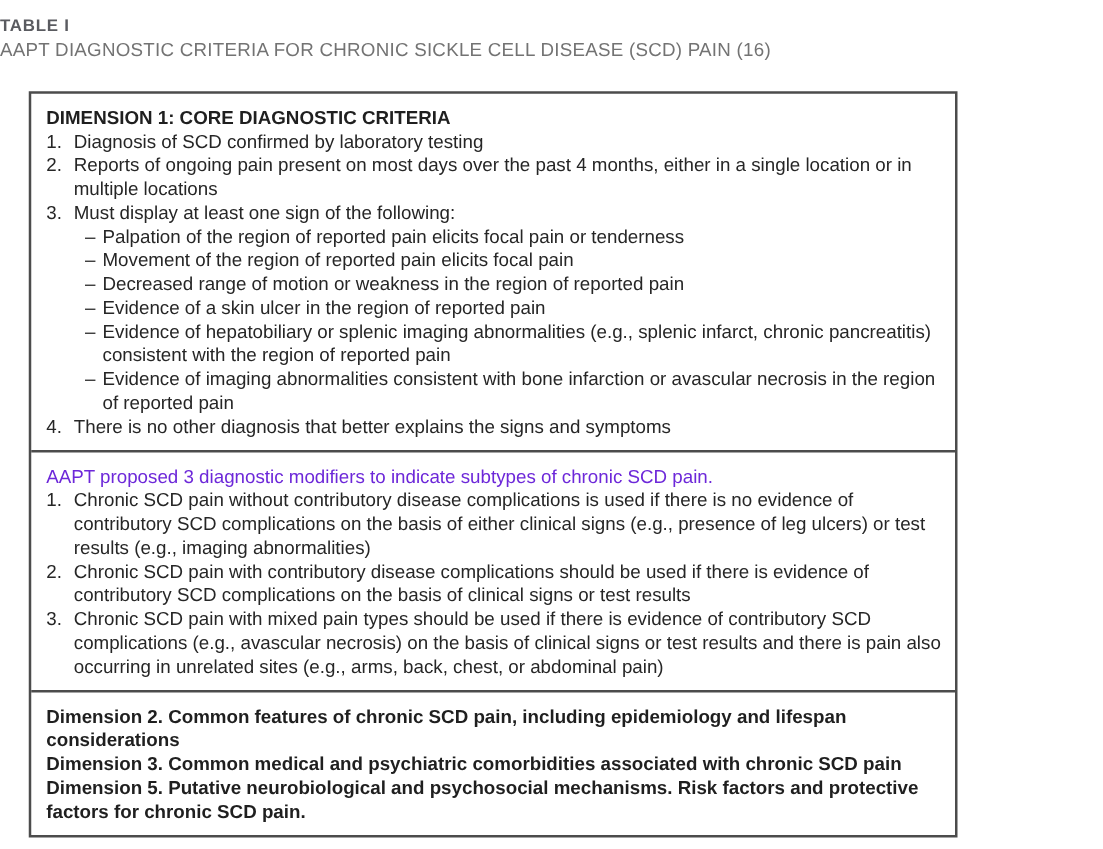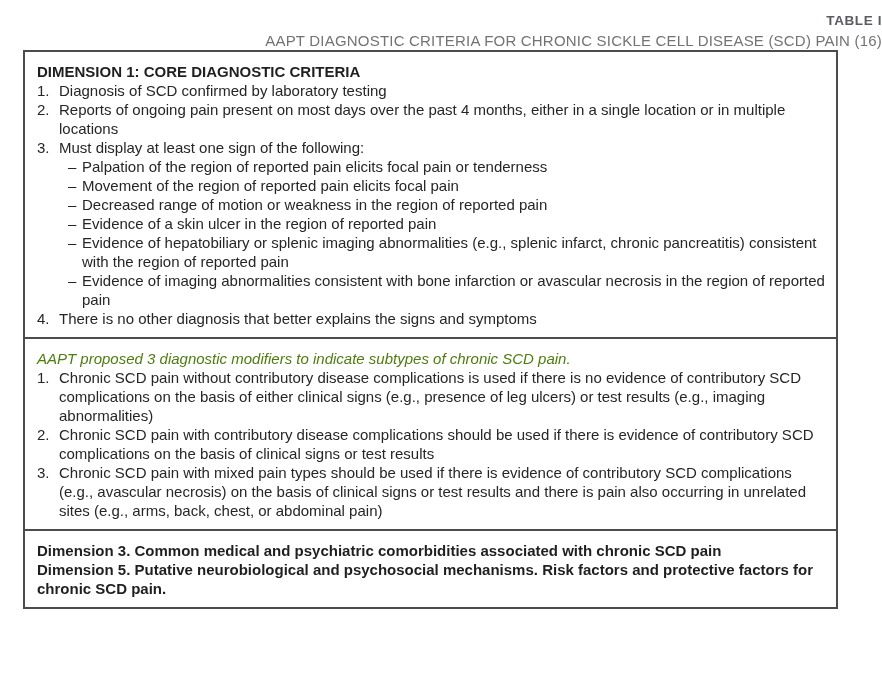--- a/index.html
+++ b/index.html
@@ -8,59 +8,58 @@
     background: #ffffff;
   }
   body {
     width: 882px;
     height: 679px;
     font-family: "Liberation Sans", sans-serif;
     color: #262626;
     overflow: hidden;
   }
   .title-block {
-    text-align: right;
+    text-align: left;
     padding-top: 13px;
   }
   .table-label {
     font-size: 13.5px;
     font-weight: bold;
     letter-spacing: 0.6px;
     color: #5a5b60;
   }
   .table-title {
     font-size: 15px;
     margin-top: 4px;
     letter-spacing: 0.2px;
     color: #737373;
   }
   .criteria-box {
-    margin: 1px 0 0 23px;
-    width: 815px;
+    margin: 24px 0 0 23px;
+    width: 743px;
     border: 2px solid #4c4c4c;
     box-sizing: border-box;
   }
   .sec {
     padding: 10px 10px 9px 12px;
     font-size: 15px;
     line-height: 19px;
   }
   .sec + .sec {
     border-top: 2px solid #4c4c4c;
   }
   .sec-heading {
     margin: 0;
     font-size: 15px;
     line-height: 19px;
     font-weight: bold;
     color: #1f1f1f;
   }
   .note {
-    font-style: italic;
-    color: #4d7c0f;
+    color: #6d28d9;
   }
   .item {
     display: flex;
   }
   .item .num {
     flex: none;
     width: 22px;
   }
   .item .txt {
     flex: 1;
@@ -153,18 +152,19 @@
         <span class="num">2.</span>
         <span class="txt">Chronic SCD pain with contributory disease complications should be used if there is evidence of contributory SCD complications on the basis of clinical signs or test results</span>
       </div>
       <div class="item">
         <span class="num">3.</span>
         <span class="txt">Chronic SCD pain with mixed pain types should be used if there is evidence of contributory SCD complications (e.g., avascular necrosis) on the basis of clinical signs or test results and there is pain also occurring in unrelated sites (e.g., arms, back, chest, or abdominal pain)</span>
       </div>
     </div>
 
     <div class="sec">
+      <div class="bold-para">Dimension 2. Common features of chronic SCD pain, including epidemiology and lifespan considerations</div>
       <div class="bold-para">Dimension 3. Common medical and psychiatric comorbidities associated with chronic SCD pain</div>
       <div class="bold-para">Dimension 5. Putative neurobiological and psychosocial mechanisms. Risk factors and protective factors for chronic SCD pain.</div>
     </div>
 
   </div>
 </div>
 
 </body></html>

